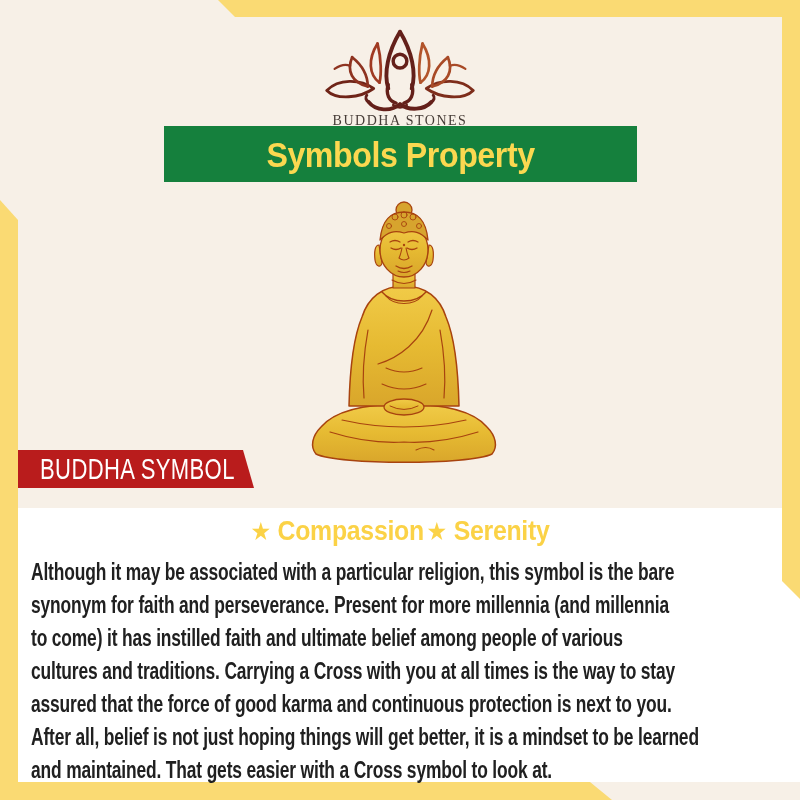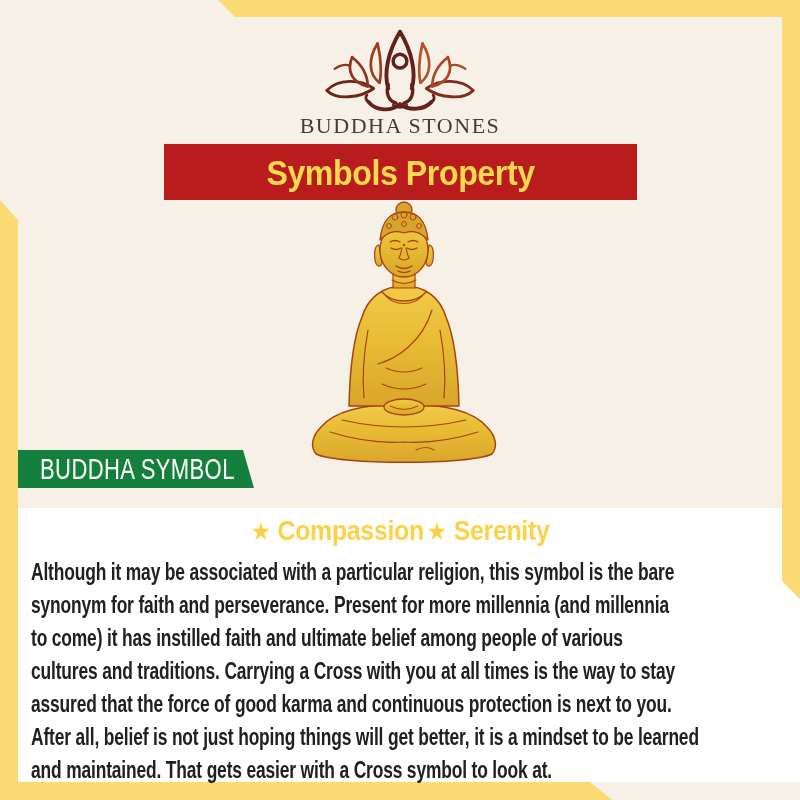--- a/index.html
+++ b/index.html
@@ -19,35 +19,35 @@
     clip-path:polygon(0 0,18px 0,18px 599px,0 581px);}
   .band-left{left:0;top:200px;width:18px;height:600px;
     clip-path:polygon(0 0,18px 20px,18px 600px,0 600px);}
   .band-bottom{left:0;top:782px;width:612px;height:18px;
     clip-path:polygon(0 0,590px 0,612px 18px,0 18px);}
   
   .logo{position:absolute;left:0;top:0;width:800px;text-align:center;}
   .logo svg{position:absolute;left:317px;top:20px;}
   .brand-name{
     position:absolute;left:0;top:113px;width:800px;text-align:center;
-    font-family:"Liberation Serif",serif;font-size:22px;letter-spacing:1.5px;
+    font-family:"Liberation Serif",serif;font-size:14px;letter-spacing:1.5px;
     color:#463C37;font-weight:400;
   }
   
-  .title-box{position:absolute;left:164px;top:144px;width:473px;height:56px;background:#b91c1c;}
+  .title-box{position:absolute;left:164px;top:126px;width:473px;height:56px;background:#15803d;}
   .title-text{
     width:100%;height:100%;line-height:57px;text-align:center;
     font-size:35px;font-weight:bold;color:#FBD850;letter-spacing:-0.5px;
     transform:scaleX(0.92);
   }
   
   .buddha{position:absolute;left:298px;top:200px;width:212px;height:280px;}
   
   .ribbon{
-    position:absolute;left:18px;top:450px;width:236px;height:38px;background:#15803d;
+    position:absolute;left:18px;top:450px;width:236px;height:38px;background:#b91c1c;
     clip-path:polygon(0 0,225px 0,236px 38px,0 38px);
   }
   .ribbon-text{
     display:inline-block;margin-left:22px;line-height:39px;
     font-size:29px;font-weight:400;color:#FFFFFF;letter-spacing:0.5px;
     transform:scaleX(0.76);transform-origin:0 50%;white-space:nowrap;
   }
   
   .virtues{position:absolute;left:0;top:516px;width:800px;text-align:center;
     transform:scaleX(0.92);transform-origin:50% 50%;white-space:nowrap;}

